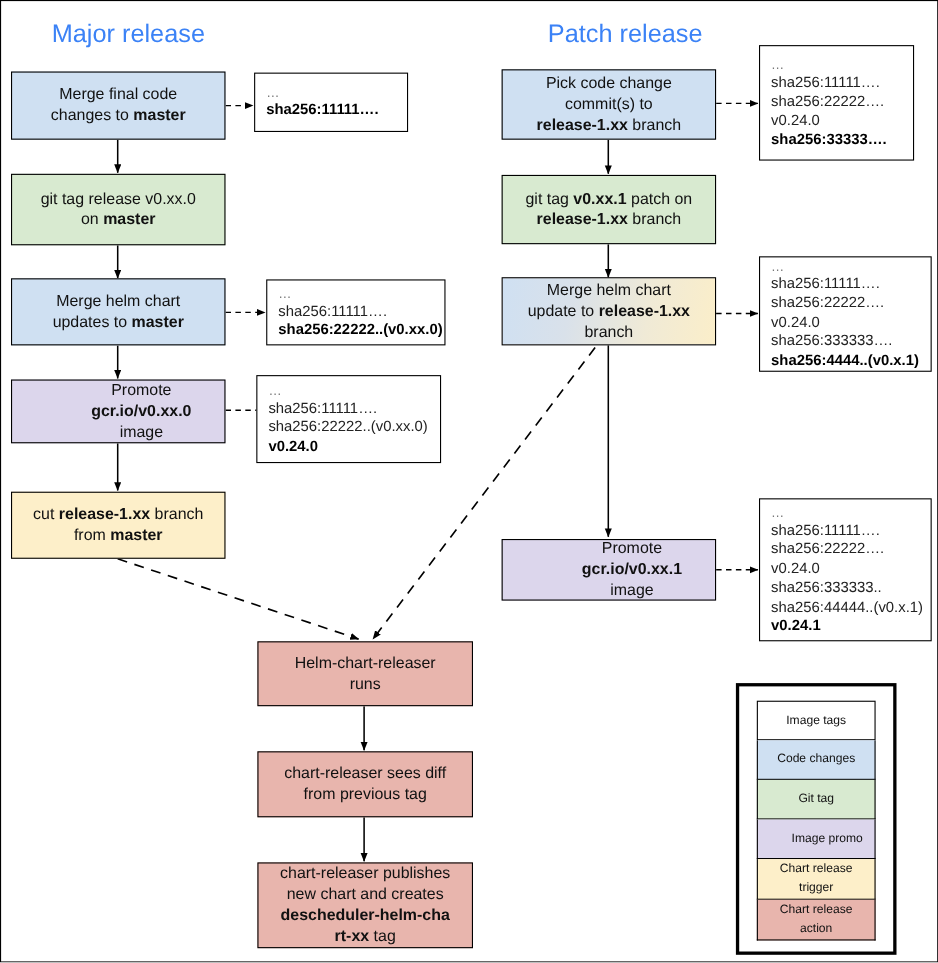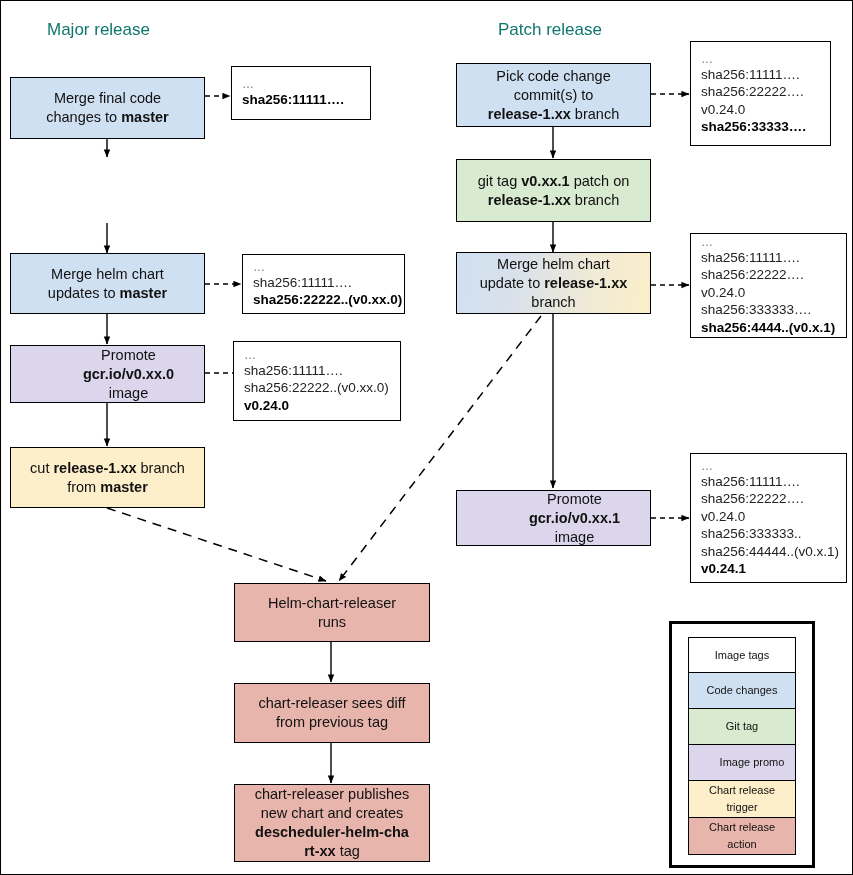--- a/index.html
+++ b/index.html
@@ -24,23 +24,23 @@
   .svg-layer {
     position: absolute;
     left: 0;
     top: 0;
     width: 853px;
     height: 875px;
     pointer-events: none;
   }
   .heading {
     position: absolute;
-    font-size: 17px;
+    font-size: 23px;
     line-height: 20px;
-    color: #0f766e;
+    color: #3b82f6;
     white-space: nowrap;
   }
   .node {
     position: absolute;
     box-sizing: border-box;
     border: 1px solid #000000;
     display: flex;
     align-items: center;
     justify-content: center;
     text-align: center;
@@ -149,27 +149,33 @@
 
     <g stroke="#000000" stroke-width="1.5" fill="none" stroke-dasharray="9,7" marker-end="url(#arrowDash)">
       <line x1="106" y1="507" x2="325" y2="580"></line>
       <line x1="540" y1="315" x2="338" y2="580"></line>
     </g>
   </svg>
 
   <div class="heading" style="left:46px; top:19px;">Major release</div>
   <div class="heading" style="left:497px; top:19px;">Patch release</div>
 
-  <div class="node n-code" style="left:9px; top:76px; width:195px; height:62px;justify-content:center;">
+  <div class="node n-code" style="left:9px; top:64px; width:195px; height:62px;justify-content:center;">
     <div class="inner">
         <div><span>Merge final code</span></div>
         <div><span>changes to </span><b>master</b></div>
       </div>
   </div>
 
+  <div class="node n-git" style="left:9px; top:157px; width:195px; height:65px;">
+    <div class="inner">
+        <div><span>git tag release v0.xx.0</span></div>
+        <div><span>on </span><b>master</b></div>
+      </div>
+  </div>
 
   <div class="node n-code" style="left:9px; top:252px; width:195px; height:61px;">
     <div class="inner">
         <div><span>Merge helm chart</span></div>
         <div><span>updates to </span><b>master</b></div>
       </div>
   </div>
 
   <div class="node n-promo" style="left:9px; top:344px; width:195px; height:58px;">
     <div class="inner">

